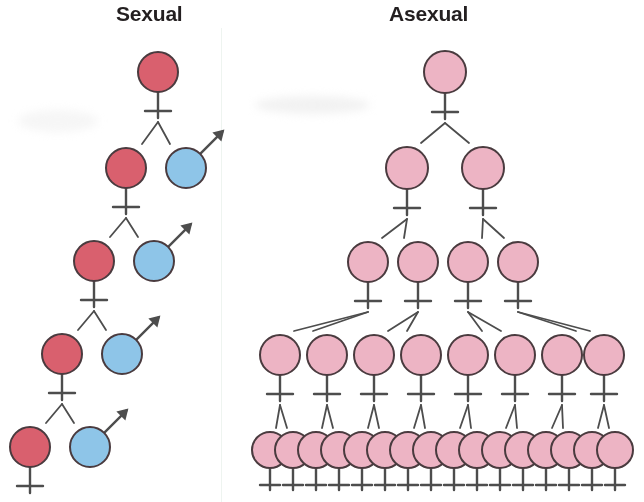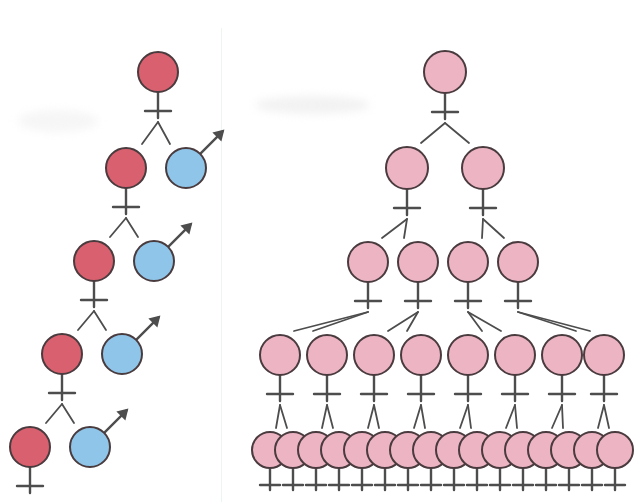--- a/index.html
+++ b/index.html
@@ -39,21 +39,23 @@
 </head>
 <body>
 
 <div id="stage">
 
   <div class="smudge" id="smudge-a"></div>
   <div class="smudge" id="smudge-b"></div>
 
   <div class="divider"></div>
 
-
+  <div class="panel-title" id="title-sexual">Sexual</div>
+
+  <div class="panel-title" id="title-asexual">Asexual</div>
 
   <svg id="art" width="644" height="502">
     <g id="layer-links">
         <line x1="158" y1="122" x2="142" y2="144" stroke="#4d4d4d" stroke-width="1.8" stroke-linecap="round"></line>
         <line x1="158" y1="122" x2="170" y2="144" stroke="#4d4d4d" stroke-width="1.8" stroke-linecap="round"></line>
         <line x1="126" y1="218" x2="110" y2="237" stroke="#4d4d4d" stroke-width="1.8" stroke-linecap="round"></line>
         <line x1="126" y1="218" x2="138" y2="237" stroke="#4d4d4d" stroke-width="1.8" stroke-linecap="round"></line>
         <line x1="94" y1="311" x2="78" y2="330" stroke="#4d4d4d" stroke-width="1.8" stroke-linecap="round"></line>
         <line x1="94" y1="311" x2="106" y2="330" stroke="#4d4d4d" stroke-width="1.8" stroke-linecap="round"></line>
         <line x1="62" y1="404" x2="46" y2="423" stroke="#4d4d4d" stroke-width="1.8" stroke-linecap="round"></line>

